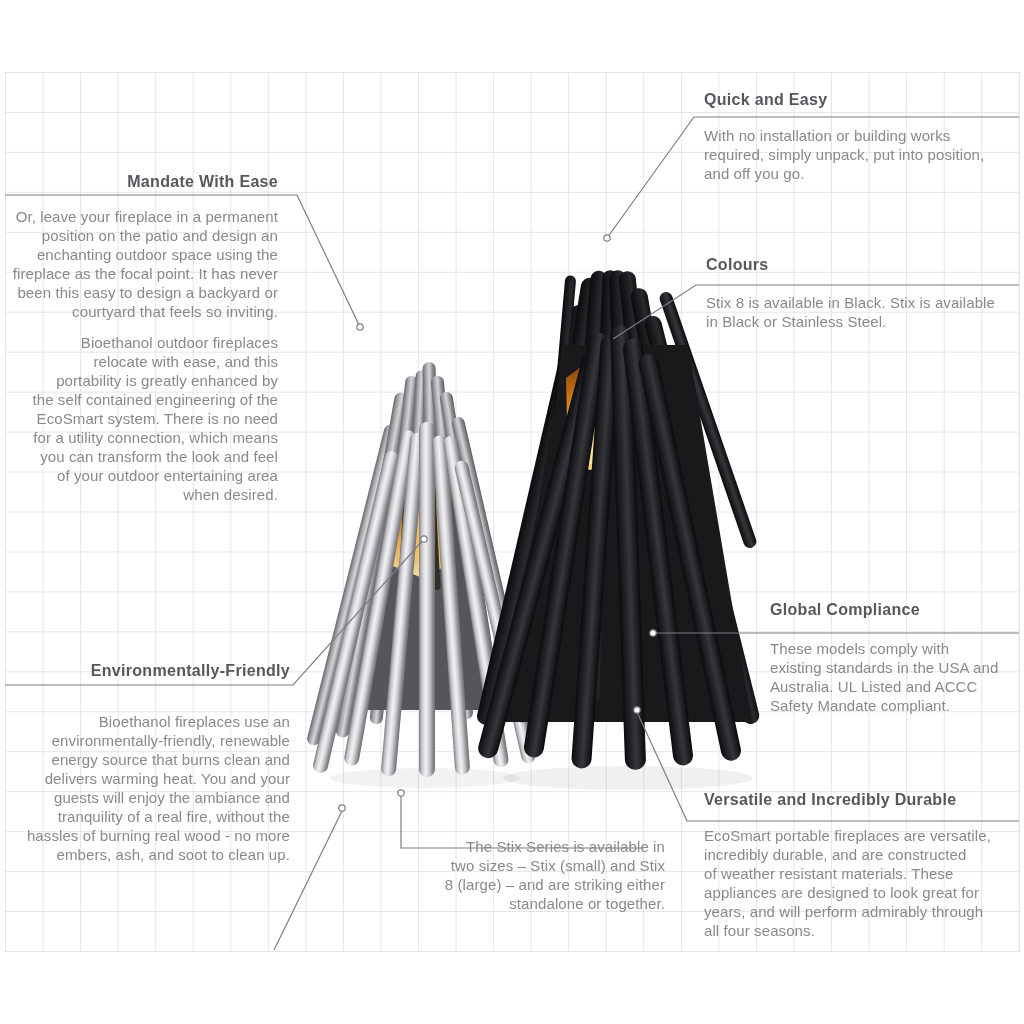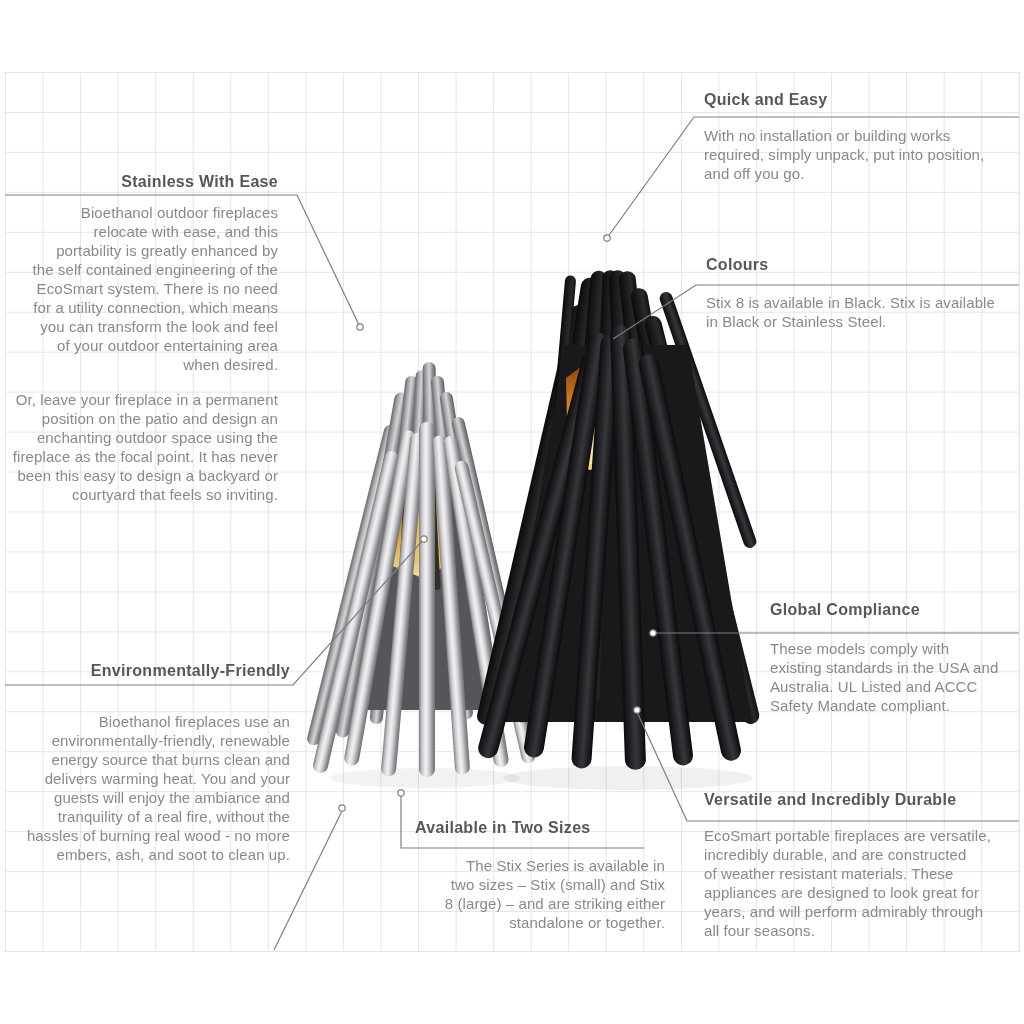--- a/index.html
+++ b/index.html
@@ -170,36 +170,36 @@
         <circle cx="607" cy="238" r="3.2"></circle>
         <circle cx="653" cy="633" r="3.2"></circle>
         <circle cx="637" cy="710" r="3.2"></circle>
         <circle cx="401" cy="793" r="3.2"></circle>
         <circle cx="342" cy="808" r="3.2"></circle>
       </g>
     </g>
   </svg>
 
   <div class="callout alignR" id="co-relocate">
-    <div class="title">Stainless With Ease</div>
+    <div class="title">Mandate With Ease</div>
+    <div class="body p2">Or, leave your fireplace in a permanent
+position on the patio and design an
+enchanting outdoor space using the
+fireplace as the focal point. It has never
+been this easy to design a backyard or
+courtyard that feels so inviting.</div>
     <div class="body p1">Bioethanol outdoor fireplaces
 relocate with ease, and this
 portability is greatly enhanced by
 the self contained engineering of the
 EcoSmart system. There is no need
 for a utility connection, which means
 you can transform the look and feel
 of your outdoor entertaining area
 when desired.</div>
-    <div class="body p2">Or, leave your fireplace in a permanent
-position on the patio and design an
-enchanting outdoor space using the
-fireplace as the focal point. It has never
-been this easy to design a backyard or
-courtyard that feels so inviting.</div>
   </div>
 
   <div class="callout alignR" id="co-env">
     <div class="title">Environmentally-Friendly</div>
     <div class="body">Bioethanol fireplaces use an
 environmentally-friendly, renewable
 energy source that burns clean and
 delivers warming heat. You and your
 guests will enjoy the ambiance and
 tranquility of a real fire, without the
@@ -232,20 +232,19 @@
     <div class="title">Versatile and Incredibly Durable</div>
     <div class="body">EcoSmart portable fireplaces are versatile,
 incredibly durable, and are constructed
 of weather resistant materials. These
 appliances are designed to look great for
 years, and will perform admirably through
 all four seasons.</div>
   </div>
 
   <div class="callout" id="co-sizes">
-    <div class="title">Available in Two Sizes</div>
     <div class="body">The Stix Series is available in
 two sizes – Stix (small) and Stix
 8 (large) – and are striking either
 standalone or together.</div>
   </div>
 
 </div>
 
 </body></html>

